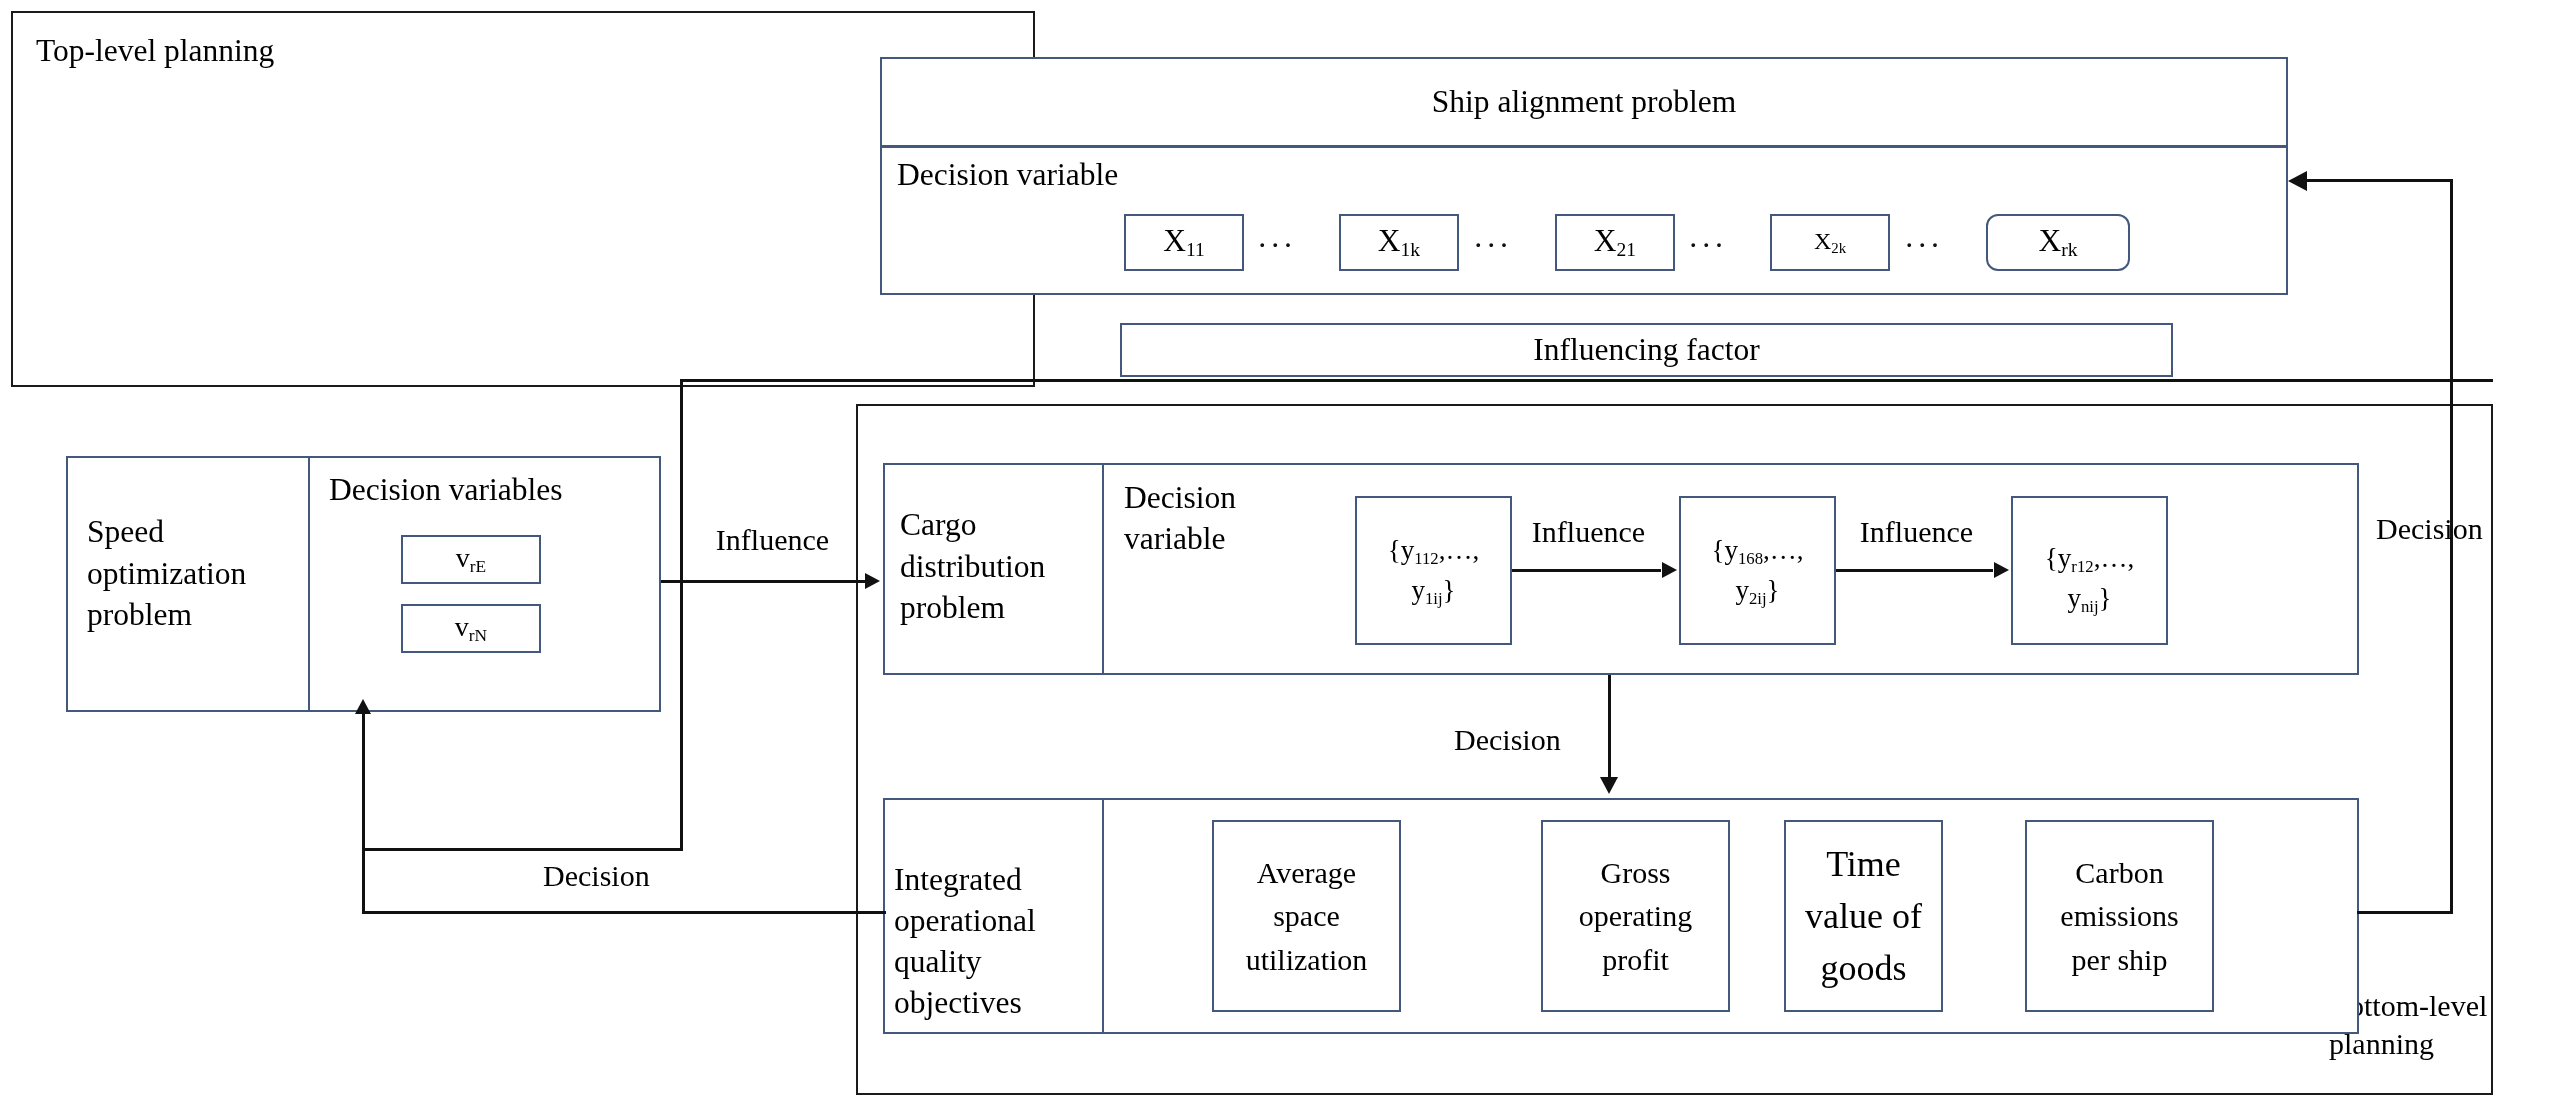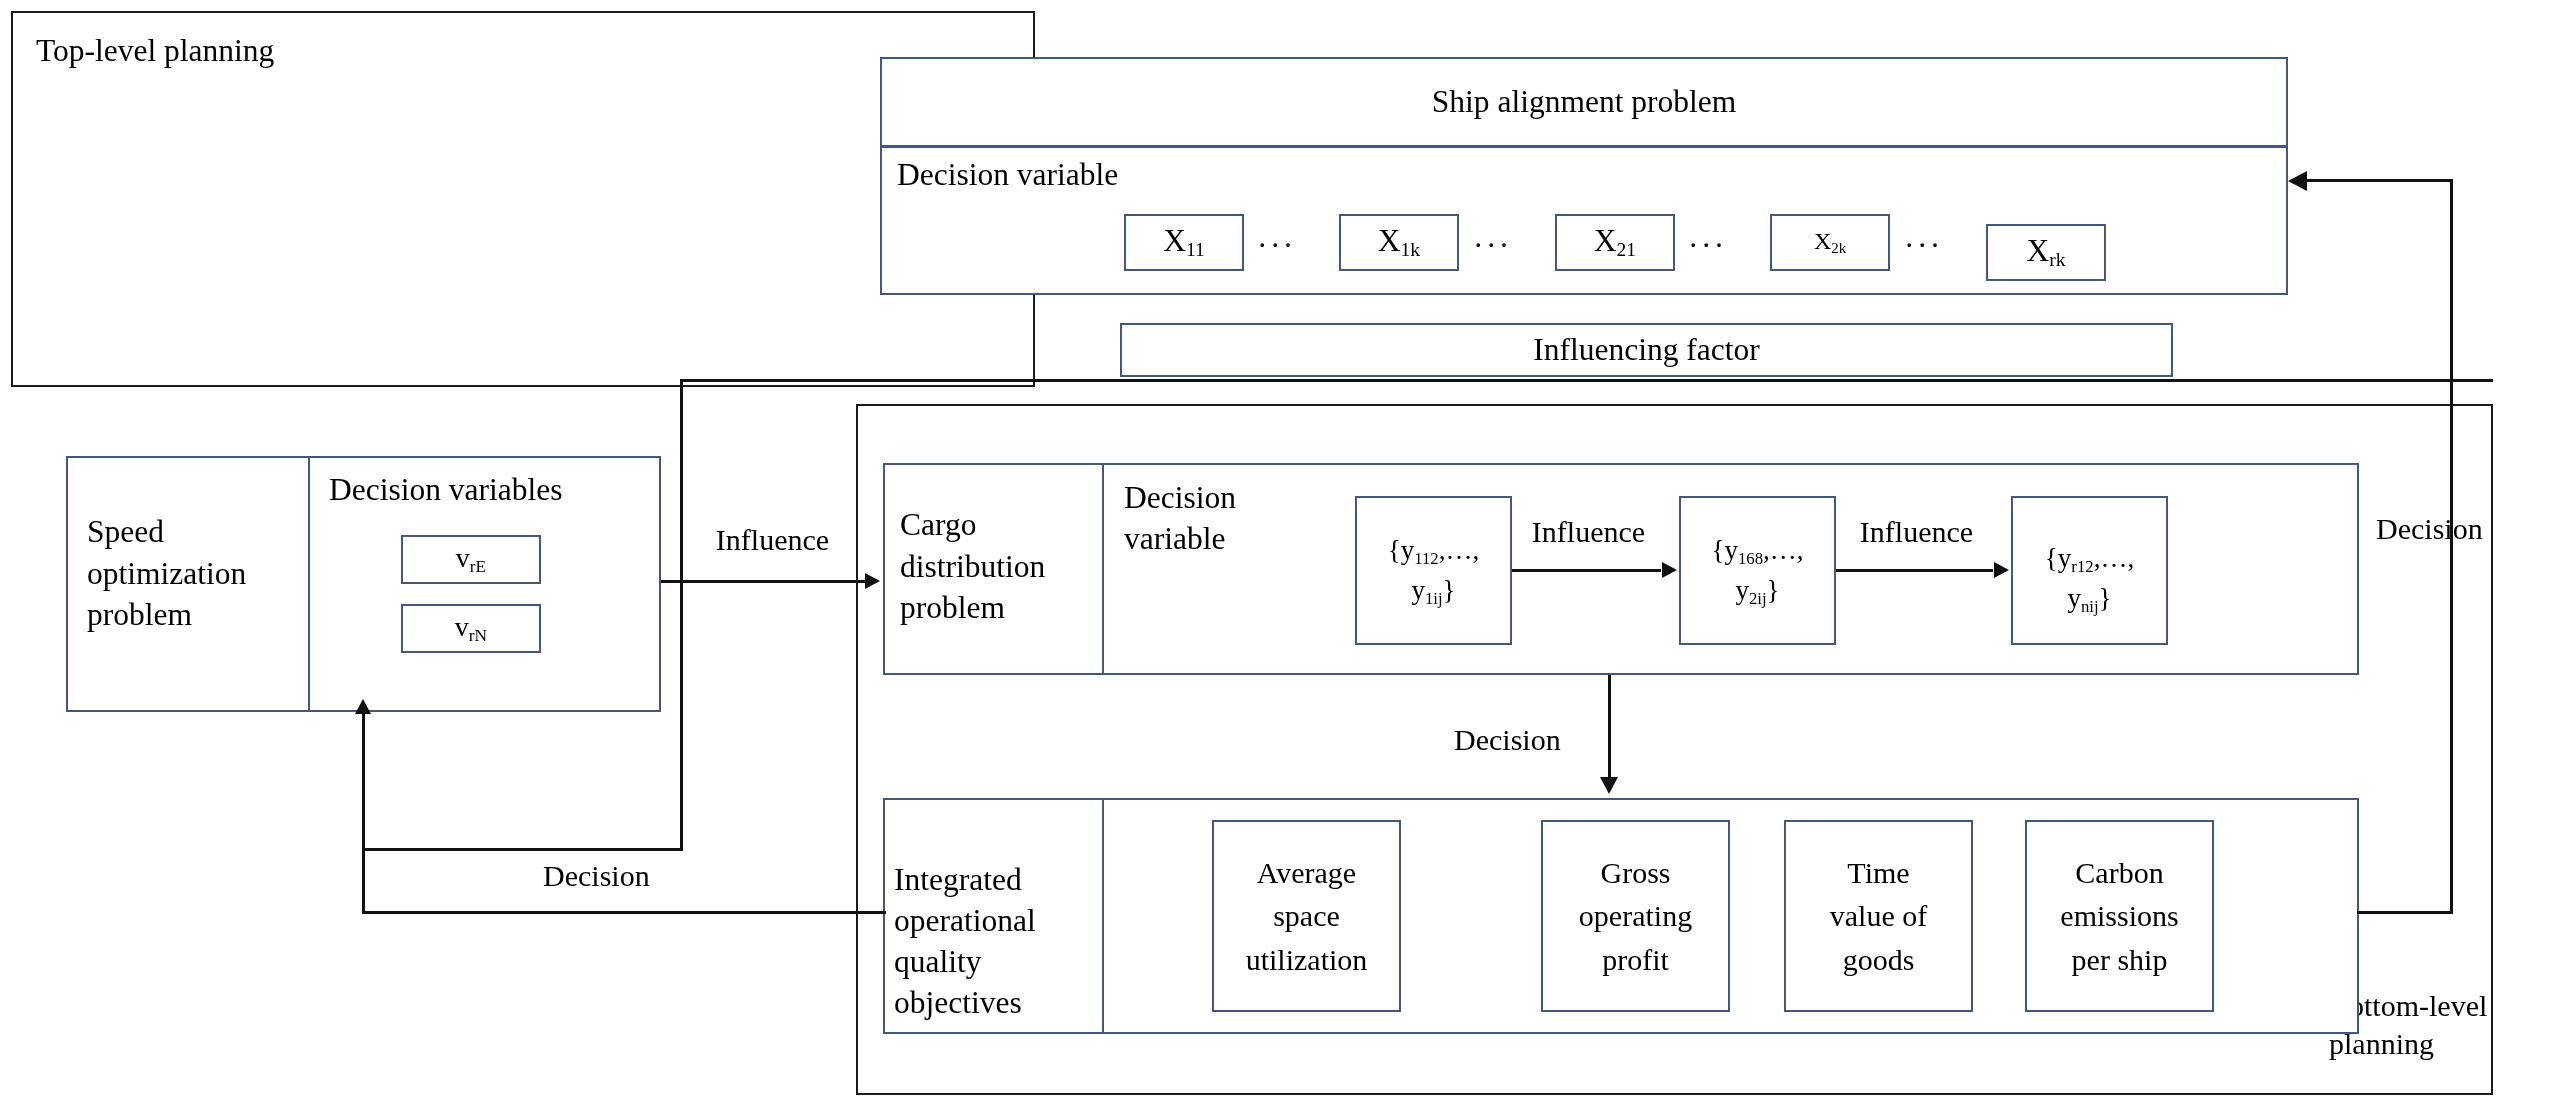--- a/index.html
+++ b/index.html
@@ -143,21 +143,21 @@
   <div class="abs chip" style="left:1555px; top:214px; width:120px; height:57px; font-size:31.5px;">
     <span>X<sub>21</sub></span>
   </div>
   <div class="dots" style="left:1688px; top:230px;">···</div>
 
   <div class="abs chip" style="left:1770px; top:214px; width:120px; height:57px; font-size:24px;">
     <span>X<sub>2k</sub></span>
   </div>
   <div class="dots" style="left:1904px; top:230px;">···</div>
 
-  <div class="abs chip" style="left:1986px; top:224px; width:120px; height:57px; font-size:31.5px;">
+  <div class="abs chip" style="left:1986px; top:214px; width:144px; height:57px; font-size:31.5px;border-radius:12px;">
     <span>X<sub>rk</sub></span>
   </div>
 
   <div class="abs panel" style="left:1120px; top:323px; width:1053px; height:54px;"></div>
   <div class="lbl ctr" style="left:1120px; top:323px; width:1053px; height:54px; font-size:31.5px;border-radius:17px;">Influencing factor</div>
 
   <div class="abs panel" style="left:66px; top:456px; width:595px; height:256px;"></div>
   <div class="vdiv" style="left:308px; top:456px; height:256px;"></div>
 
   <div class="lbl" style="left:87px; top:511px; font-size:31.5px; line-height:1.32;">Speed
@@ -215,21 +215,21 @@
 objectives</div>
 
   <div class="abs chip" style="left:1541px; top:820px; width:189px; height:192px; font-size:30px; line-height:1.45; white-space:pre-line;">Gross
 operating
 profit</div>
 
   <div class="abs chip" style="left:1212px; top:820px; width:189px; height:192px; font-size:30px; line-height:1.45; white-space:pre-line;">Average
 space
 utilization</div>
 
-  <div class="abs chip" style="left:1784px; top:820px; width:189px; height:192px; font-size:30px; line-height:1.45; white-space:pre-line;">Time
+  <div class="abs chip" style="left:1784px; top:820px; width:159px; height:192px; font-size:36px; line-height:1.45; white-space:pre-line;">Time
 value of
 goods</div>
 
   <div class="abs chip" style="left:2025px; top:820px; width:189px; height:192px; font-size:30px; line-height:1.45; white-space:pre-line;">Carbon
 emissions
 per ship</div>
 
   <div class="stroke h-stroke" style="left:661px; top:580px; width:214px;"></div>
   <div class="arrow-r" style="left:865px; top:573px;"></div>
   <div class="lbl ctr" style="left:670px; top:521px; width:205px; height:38px; font-size:30px;">Influence</div>

